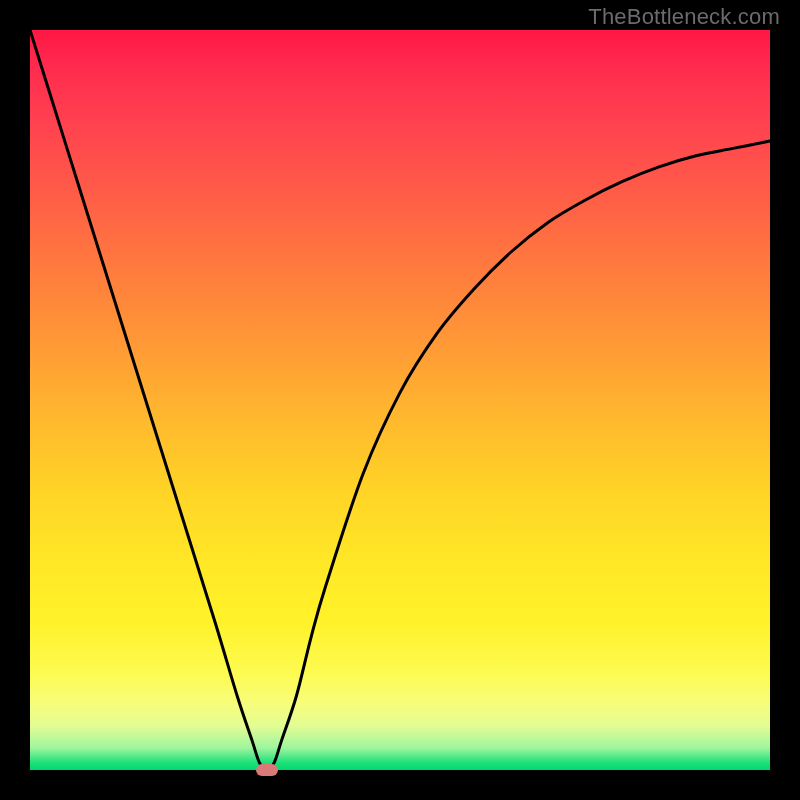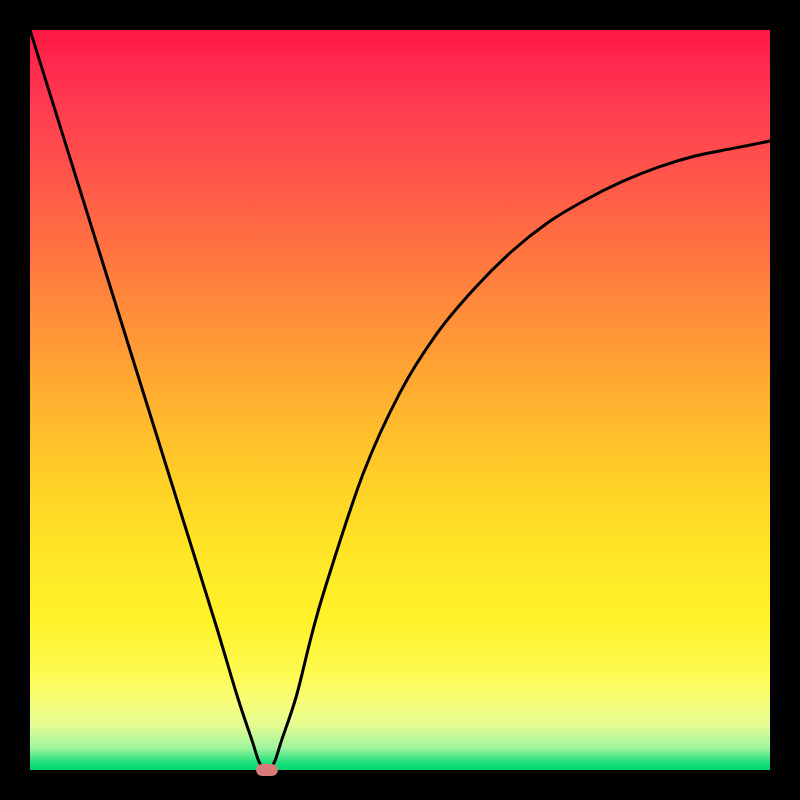--- a/index.html
+++ b/index.html
@@ -60,19 +60,20 @@
     height: 12px;
     background: #d87a7a;
     border-radius: 6px;
     transform: translate(-50%, -50%);
   }
 </style>
 </head>
 <body>
 
 <div class="container">
+  <div class="watermark">TheBottleneck.com</div>
   <div class="plot-area">
     <svg class="curve" viewBox="0 0 740 740" preserveAspectRatio="none">
       <path id="curve-path" fill="none" stroke-width="3" stroke-linejoin="round" stroke-linecap="round" d="M 0,0 C 6.166666666666667,19.73333333333333 24.666666666666664,78.93333333333331 37,118.39999999999998 C 49.333333333333336,157.86666666666665 61.666666666666664,197.3333333333333 74,236.79999999999995 C 86.33333333333333,276.26666666666665 98.66666666666667,315.7333333333333 111,355.2 C 123.33333333333333,394.6666666666667 135.66666666666666,434.1333333333333 148,473.6 C 160.33333333333334,513.0666666666667 175.13333333333333,559.9333333333334 185,592 C 194.86666666666667,624.0666666666666 201.03333333333336,646.2666666666667 207.20000000000002,666 C 213.36666666666667,685.7333333333333 218.3,699.3 222,710.4 C 225.7,721.5 226.93333333333334,727.6666666666667 229.4,732.6 C 231.86666666666667,737.5333333333333 234.33333333333334,740 236.8,740 C 239.26666666666668,740 241.73333333333335,737.5333333333333 244.20000000000002,732.6 C 246.66666666666669,727.6666666666667 247.90000000000003,721.5 251.60000000000002,710.4 C 255.3,699.3 261.46666666666664,683.2666666666667 266.4,666 C 271.3333333333333,648.7333333333333 276.26666666666665,625.3 281.2,606.8 C 286.1333333333333,588.3 287.3666666666667,582.1333333333333 296,555 C 304.6333333333333,527.8666666666667 320.6666666666667,476.06666666666666 333,444 C 345.3333333333333,411.93333333333334 357.66666666666663,386.0333333333333 370,362.59999999999997 C 382.33333333333337,339.16666666666663 394.66666666666674,320.6666666666667 407.00000000000006,303.40000000000003 C 419.33333333333337,286.1333333333334 431.6666666666667,272.56666666666666 444,259 C 456.3333333333333,245.43333333333334 468.6666666666667,233.1 481,222 C 493.3333333333333,210.9 505.6666666666667,201.03333333333333 518,192.39999999999998 C 530.3333333333334,183.76666666666662 542.6666666666666,176.98333333333326 555,170.19999999999993 C 567.3333333333334,163.4166666666666 579.6666666666666,157.24999999999991 592,151.69999999999993 C 604.3333333333334,146.14999999999995 616.6666666666666,141.21666666666673 629,136.9000000000001 C 641.3333333333334,132.58333333333346 653.6666666666666,128.8833333333334 666,125.80000000000007 C 678.3333333333334,122.71666666666671 690.6666666666666,120.86666666666666 703,118.39999999999998 C 715.3333333333334,115.9333333333333 733.8333333333334,112.23333333333333 740,111" stroke="#000000"></path>
     </svg>
     <div class="marker" id="minimum-marker" style="left: 236.8px; top: 740px; background: rgb(216, 122, 122);"></div>
   </div>
 </div>
 
 </body></html>

